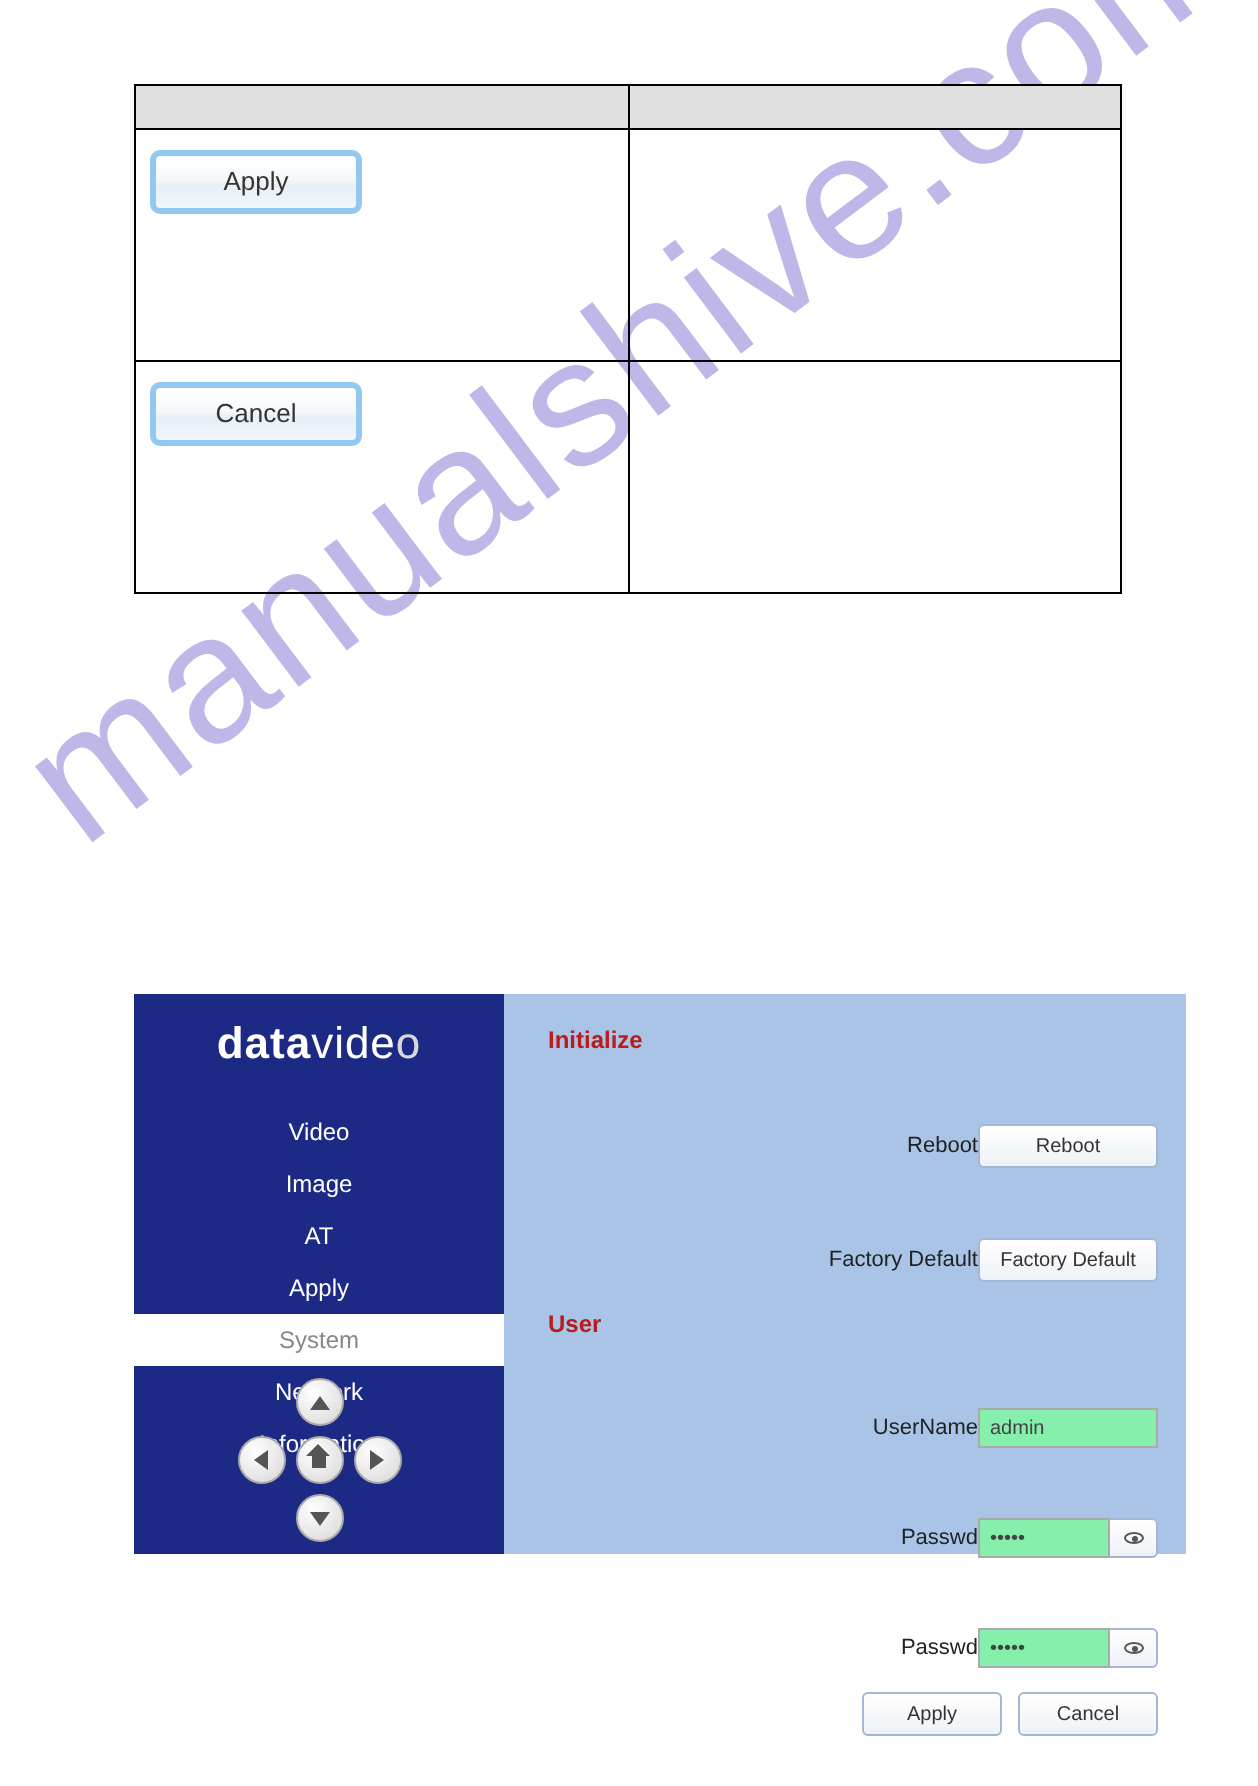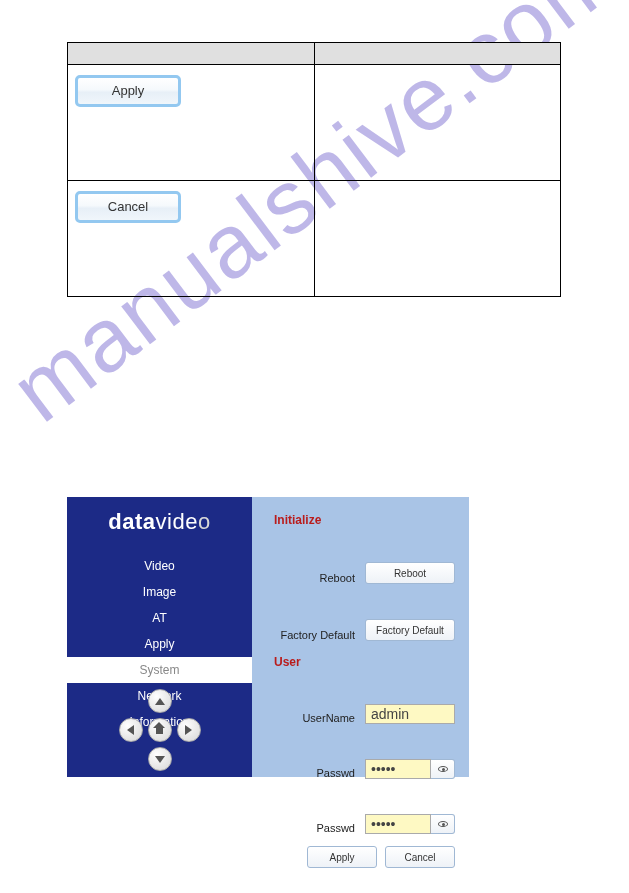--- a/index.html
+++ b/index.html
@@ -53,21 +53,21 @@
       color: #333;
       text-align: center;
       line-height: 26px;
       cursor: pointer;
     }
     
     .app-panel {
       position: absolute;
       top: 497px;
       left: 67px;
-      width: 402px;
+      width: 526px;
       height: 280px;
       display: flex;
       z-index: 2;
     }
     
     .sidebar {
       width: 185px;
       background: #1c2a86;
       color: #fff;
       position: relative;
@@ -150,24 +150,24 @@
     
     .section-title {
       color: #b91c1c;
       font-weight: bold;
       font-size: 12px;
       margin-bottom: 10px;
     }
     
     .form-row {
       display: flex;
-      align-items: flex-end;
+      align-items: center;
       justify-content: flex-end;
       margin-bottom: 8px;
-      gap: 10px;
+      gap: 0;
       margin-top: 35px;
     }
     .form-label {
       color: #222;
       font-size: 11px;
       text-align: right;
     }
     .btn-std {
       width: 90px;
       height: 22px;
@@ -175,22 +175,22 @@
       border: 1px solid #a0b8d4;
       border-radius: 3px;
       font-size: 10px;
       color: #333;
       cursor: pointer;
     }
     .text-input {
       width: 90px;
       height: 20px;
       border: 1px solid #aaa;
-      background: #fef9c3;
-      font-size: 14px;
+      background: #86efac;
+      font-size: 10px;
       padding: 0 5px;
       color: #444;
     }
     .pw-wrap {
       display: flex;
       align-items: center;
       gap: 0;
     }
     .pw-wrap .text-input { width: 66px; }
     .eye-btn {

